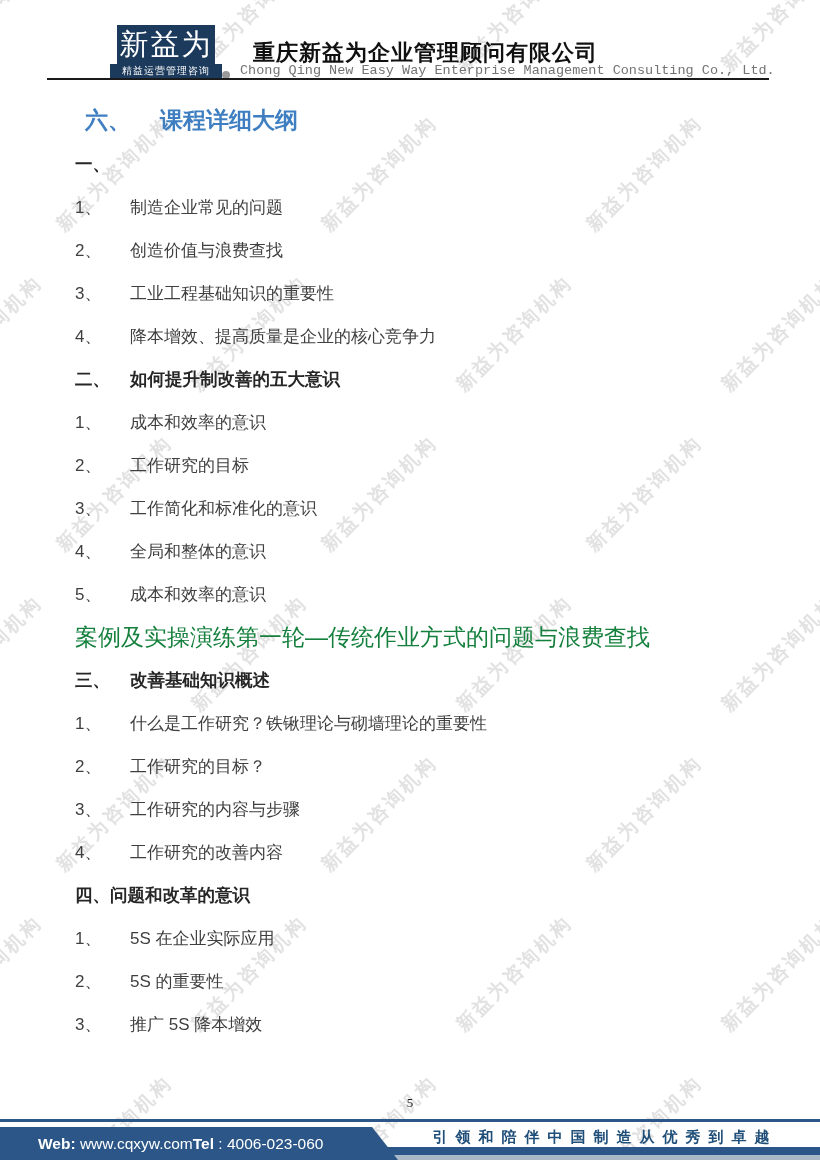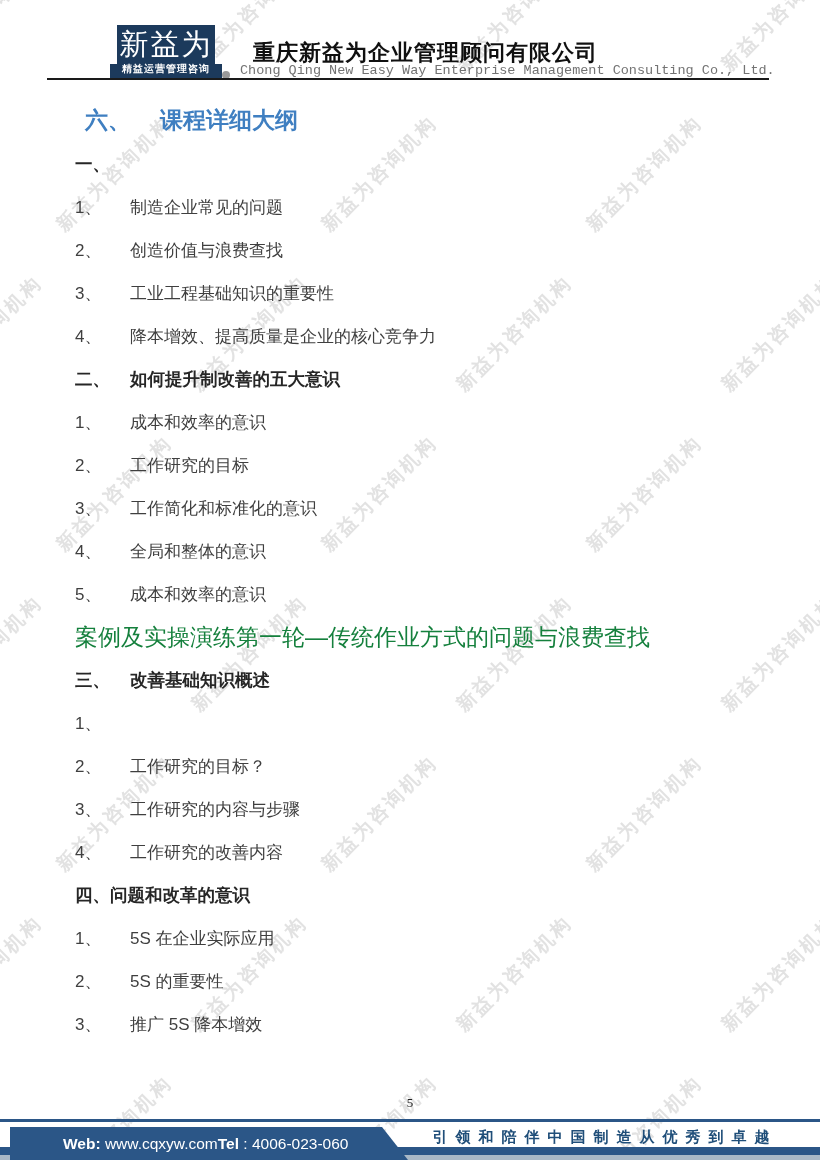--- a/index.html
+++ b/index.html
@@ -17,22 +17,22 @@
   }
   
   #header{position:absolute;left:0;top:0;width:820px;height:90px;z-index:1;}
   .logo-box{
     position:absolute;left:117px;top:25px;width:98px;height:39px;
     background:#1c3a5c;color:#ffffff;display:flex;align-items:center;justify-content:center;
     font-size:29px;font-weight:normal;letter-spacing:2px;line-height:1;
   }
   .logo-strip{
     position:absolute;left:110px;top:64px;width:112px;height:14px;
-    background:#1c3a5c;color:#ffffff;display:flex;align-items:flex-start;justify-content:center;
-    font-size:10px;font-weight:bold;letter-spacing:1px;line-height:1;
+    background:#1c3a5c;color:#ffffff;display:flex;align-items:center;justify-content:center;
+    font-size:10px;font-weight:normal;letter-spacing:1px;line-height:1;
   }
   .logo-dot{
     position:absolute;left:222px;top:71px;width:8px;height:8px;border-radius:50%;
     background:#9a9a9a;
   }
   .company-cn{
     position:absolute;left:253px;top:38px;
     font-size:22px;font-weight:bold;color:#101010;letter-spacing:1px;white-space:nowrap;
   }
   .company-en{
@@ -62,23 +62,22 @@
     position:absolute;left:0;top:1095px;width:820px;text-align:center;z-index:1;
     font-family:"Liberation Serif","DejaVu Serif",serif;font-size:13px;color:#222;
   }
   #footer{position:absolute;left:0;top:1119px;width:820px;height:41px;z-index:2;}
   .f-topline{position:absolute;left:0;top:0;width:820px;height:3px;background:#2b5687;}
   .f-lightstrip{position:absolute;left:0;top:36px;width:820px;height:5px;background:#a9b8c6;}
   .f-band{position:absolute;left:0;top:28px;width:820px;height:8px;background:#2b5687;}
   .f-bar{
     position:absolute;left:0;top:8px;width:400px;height:33px;background:#2b5687;
     clip-path:polygon(0 0,372px 0,398px 100%,0 100%);
-    color:#ffffff;font-size:15.5px;line-height:33px;padding-left:53px;box-sizing:border-box;
+    color:#ffffff;font-size:15.5px;line-height:33px;padding-left:38px;box-sizing:border-box;
     white-space:nowrap;
-    margin-left:10px;
   }
   .f-bar b{font-weight:bold;}
   .f-slogan{
     position:absolute;left:425px;top:8px;width:360px;height:20px;line-height:20px;
     color:#1f4e79;font-weight:bold;font-size:15px;letter-spacing:8px;white-space:nowrap;text-align:center;
   }
 </style>
 </head>
 <body>
 
@@ -177,20 +176,21 @@
       </div>
       <div class="row row-note">
         <span class="txt">案例及实操演练第一轮—传统作业方式的问题与浪费查找</span>
       </div>
       <div class="row row-section">
         <span class="num">三、</span>
         <span class="txt">改善基础知识概述</span>
       </div>
       <div class="row row-item">
         <span class="num">1、</span>
+        <span class="txt">什么是工作研究？铁锹理论与砌墙理论的重要性</span>
       </div>
       <div class="row row-item">
         <span class="num">2、</span>
         <span class="txt">工作研究的目标？</span>
       </div>
       <div class="row row-item">
         <span class="num">3、</span>
         <span class="txt">工作研究的内容与步骤</span>
       </div>
       <div class="row row-item">

